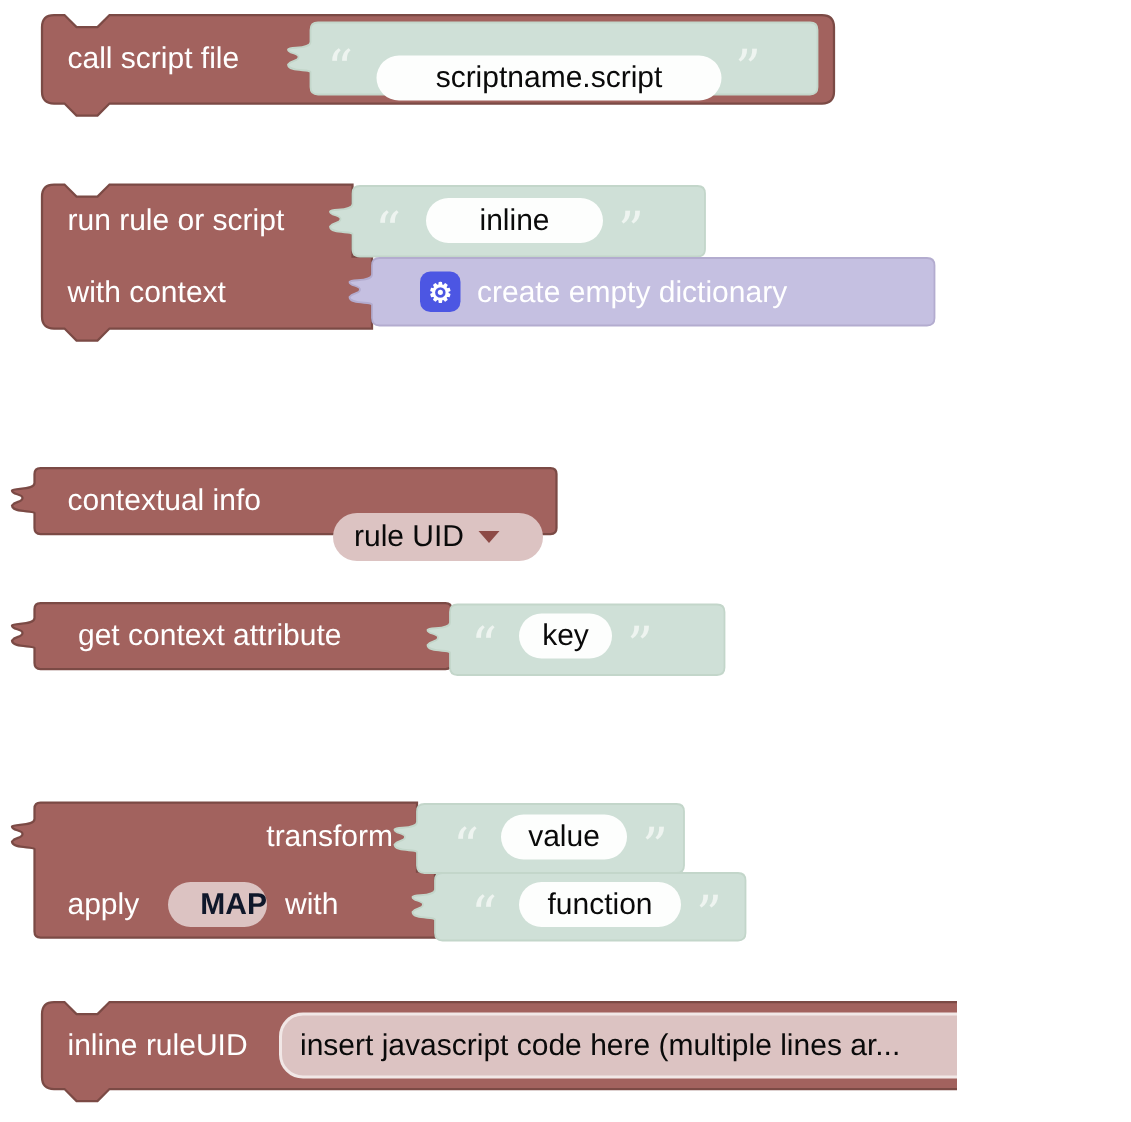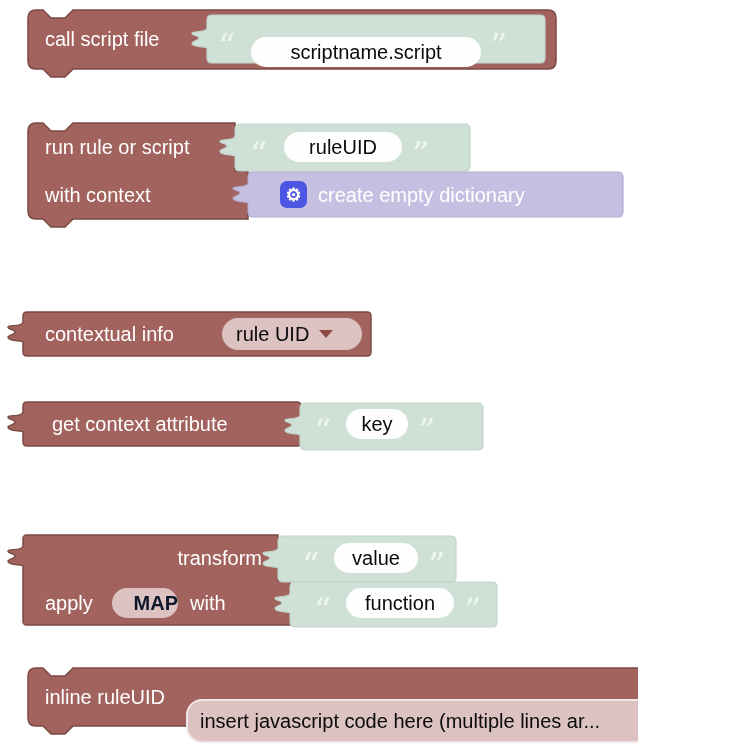--- a/index.html
+++ b/index.html
@@ -5,29 +5,29 @@
   html,body{margin:0;padding:0;background:#fff;}
   .stage{position:relative;width:638px;height:748px;background:#fff;overflow:hidden;
          font-family:"Liberation Sans",sans-serif;}
   .stage svg{position:absolute;overflow:visible;}
   .lbl{position:absolute;color:#ffffff;font-size:20px;line-height:24px;white-space:nowrap;}
   .quote{position:absolute;font-family:"DejaVu Serif",serif;font-size:34px;line-height:40px;
          color:#eef4f0;height:40px;}
   .pill{position:absolute;background:#fdfefd;border-radius:15px;height:30px;line-height:30px;
         text-align:center;color:#0a0a0a;font-size:20px;white-space:nowrap;overflow:hidden;}
   .ddpill{position:absolute;background:#dcc3c2;border-radius:16px;height:32px;
-          display:flex;align-items:center;padding:0 12px 0 14px;box-sizing:border-box;}
+          display:flex;align-items:center;padding:0 12px 0 14px;box-sizing:border-box;margin-top:24px;}
   .ddpill .txt{color:#0a0a0a;font-size:20px;white-space:nowrap;}
   .caret{width:0;height:0;border-left:7px solid transparent;border-right:7px solid transparent;
          border-top:8px solid #8d4a46;margin-left:10px;}
   .mappill{position:absolute;background:#dcc3c2;border-radius:15px;height:30px;line-height:30px;
            text-align:right;color:#0f172a;font-size:20px;font-weight:bold;}
   .bigfield{position:absolute;background:#dcc3c2;border:2px solid #f1e7e6;border-radius:16px;
             height:40px;line-height:40px;color:#0a0a0a;font-size:20px;padding:0 12px;
-            box-sizing:content-box;white-space:nowrap;overflow:hidden;margin-top:24px;}
+            box-sizing:content-box;white-space:nowrap;overflow:hidden;}
   .gear{position:absolute;width:27px;height:27px;background:#4c56e3;border-radius:7px;
         color:#fff;font-size:18px;font-weight:bold;display:flex;align-items:center;
         justify-content:center;}
   .maroon{fill:#a2625e;stroke:#7b4a45;stroke-width:1.5;}
   .green{fill:#cfe0d7;stroke:#c3d6ca;stroke-width:1.2;}
   .lav{fill:#c5c0e1;stroke:#b3accf;stroke-width:1.2;}
 </style>
 </head>
 <body>
 
@@ -52,21 +52,21 @@
     </svg>
     <svg style="left:224px;top:123px" width="252" height="50">
       <path class="green" d="M 16 1 H 241 Q 246 1 246 6 V 43 Q 246 48 241 48 H 16 Q 11 48 11 43 V 33 c -1 -2 -15 0 -15 -5 c 2 -3 7 -2 7 -5 c 0 -3 -7 -2 -7 -5 c 1 -2 15 0 15 -5 V 6 Q 11 1 16 1 Z"></path>
     </svg>
     <svg style="left:237px;top:171px" width="392" height="48">
       <path class="lav" d="M 16 1 H 381 Q 386 1 386 6 V 41 Q 386 46 381 46 H 16 Q 11 46 11 41 V 32 c -1 -2 -15 0 -15 -5 c 2 -3 7 -2 7 -5 c 0 -3 -7 -2 -7 -5 c 1 -2 15 0 15 -5 V 6 Q 11 1 16 1 Z"></path>
     </svg>
     <div class="lbl" style="left:45px;top:135px">run rule or script</div>
     <div class="lbl" style="left:45px;top:183px">with context</div>
     <span class="quote" style="left:250px;top:134px">“</span>
-    <div class="pill" style="left:284px;top:132px;width:118px">ruleUID</div>
+    <div class="pill" style="left:284px;top:132px;width:118px">inline</div>
     <span class="quote" style="left:412px;top:134px">”</span>
     <div class="gear" style="left:280px;top:181px">⚙</div>
     <div class="lbl" style="left:318px;top:183px">create empty dictionary</div>
   </div>
 
   <div>
     <svg style="left:7px;top:311px" width="368" height="48">
       <path class="maroon" d="M 20 1 H 360 Q 364 1 364 5 V 41 Q 364 45 360 45 H 20 Q 16 45 16 41 V 31 c -1 -2 -15 0 -15 -5 c 2 -3 7 -2 7 -5 c 0 -3 -7 -2 -7 -5 c 1 -2 15 0 15 -5 V 5 Q 16 1 20 1 Z"></path>
     </svg>
     <div class="lbl" style="left:45px;top:322px">contextual info</div>

